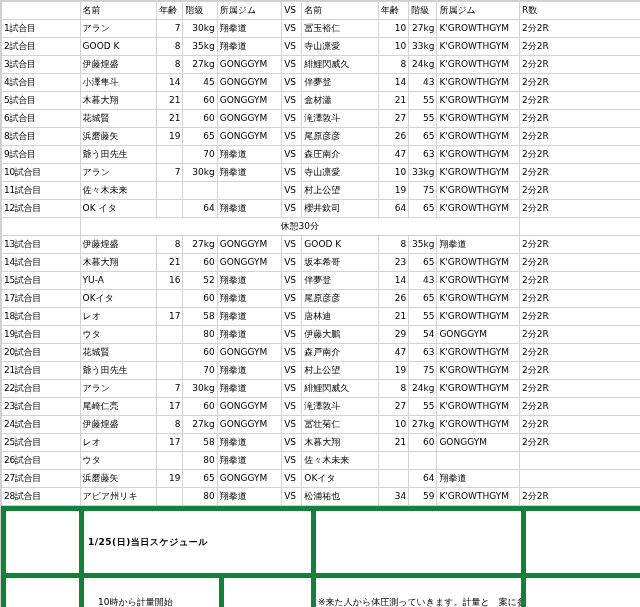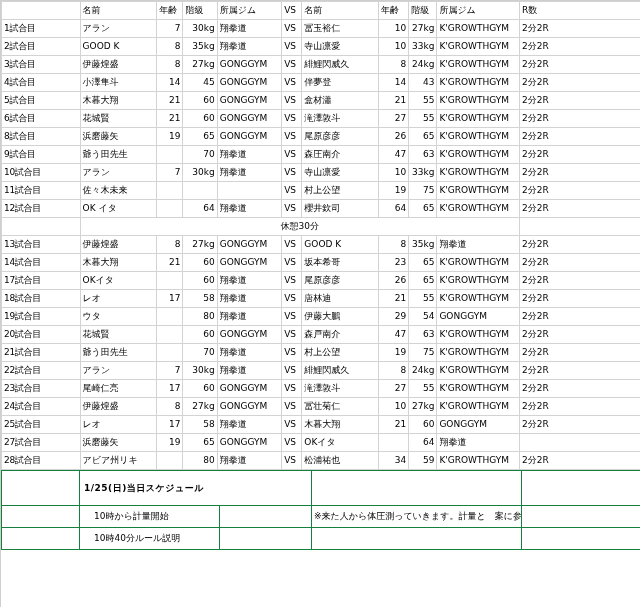--- a/index.html
+++ b/index.html
@@ -57,22 +57,22 @@
   
   #schedule{
     position:relative;
   }
   #schedule table{
     border-collapse:collapse;
     table-layout:fixed;
     width:640px;
   }
   #schedule td{
-    border:1px solid #15803d;
-    padding:2px 2px;
+    border:5px solid #15803d;
+    padding:16px 2px;
     height:17px;
     line-height:17px;
     font-size:9px;
     overflow:hidden;
     white-space:nowrap;
     vertical-align:middle;
   }
   .sched-title{
     font-size:14px;
     font-weight:bold;
@@ -288,20 +288,33 @@
           <td class="rgt">60</td>
           <td class="lft">GONGGYM</td>
           <td class="vs">VS</td>
           <td class="lft">坂本希哥</td>
           <td class="rgt">23</td>
           <td class="rgt">65</td>
           <td class="lft">K'GROWTHGYM</td>
           <td class="lft">2分2R</td>
         </tr>
         <tr>
+          <td class="match">15試合目</td>
+          <td class="lft">YU-A</td>
+          <td class="rgt">16</td>
+          <td class="rgt">52</td>
+          <td class="lft">翔拳道</td>
+          <td class="vs">VS</td>
+          <td class="lft">伴夢登</td>
+          <td class="rgt">14</td>
+          <td class="rgt">43</td>
+          <td class="lft">K'GROWTHGYM</td>
+          <td class="lft">2分2R</td>
+        </tr>
+        <tr>
           <td class="match">17試合目</td>
           <td class="lft">OKイタ</td>
           <td class="rgt"></td>
           <td class="rgt">60</td>
           <td class="lft">翔拳道</td>
           <td class="vs">VS</td>
           <td class="lft">尾原彦彦</td>
           <td class="rgt">26</td>
           <td class="rgt">65</td>
           <td class="lft">K'GROWTHGYM</td>
@@ -403,20 +416,33 @@
           <td class="lft">レオ</td>
           <td class="rgt">17</td>
           <td class="rgt">58</td>
           <td class="lft">翔拳道</td>
           <td class="vs">VS</td>
           <td class="lft">木暮大翔</td>
           <td class="rgt">21</td>
           <td class="rgt">60</td>
           <td class="lft">GONGGYM</td>
           <td class="lft">2分2R</td>
+        </tr>
+        <tr>
+          <td class="match">26試合目</td>
+          <td class="lft">ウタ</td>
+          <td class="rgt"></td>
+          <td class="rgt">80</td>
+          <td class="lft">翔拳道</td>
+          <td class="vs">VS</td>
+          <td class="lft">佐々木未来</td>
+          <td class="rgt"></td>
+          <td class="rgt"></td>
+          <td class="lft"></td>
+          <td class="lft"></td>
         </tr>
         <tr>
           <td class="match">27試合目</td>
           <td class="lft">浜磨藤矢</td>
           <td class="rgt">19</td>
           <td class="rgt">65</td>
           <td class="lft">GONGGYM</td>
           <td class="vs">VS</td>
           <td class="lft">OKイタ</td>
           <td class="rgt"></td>

